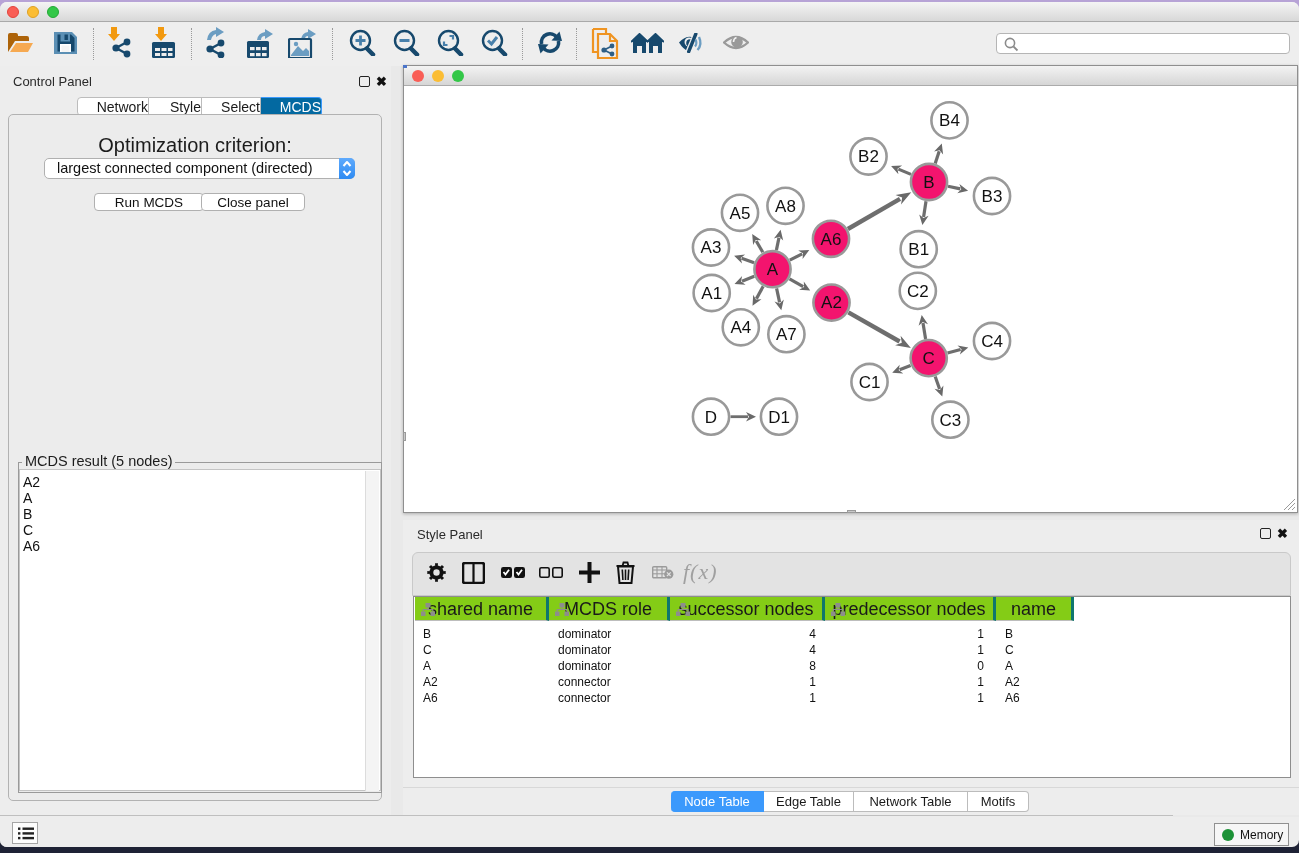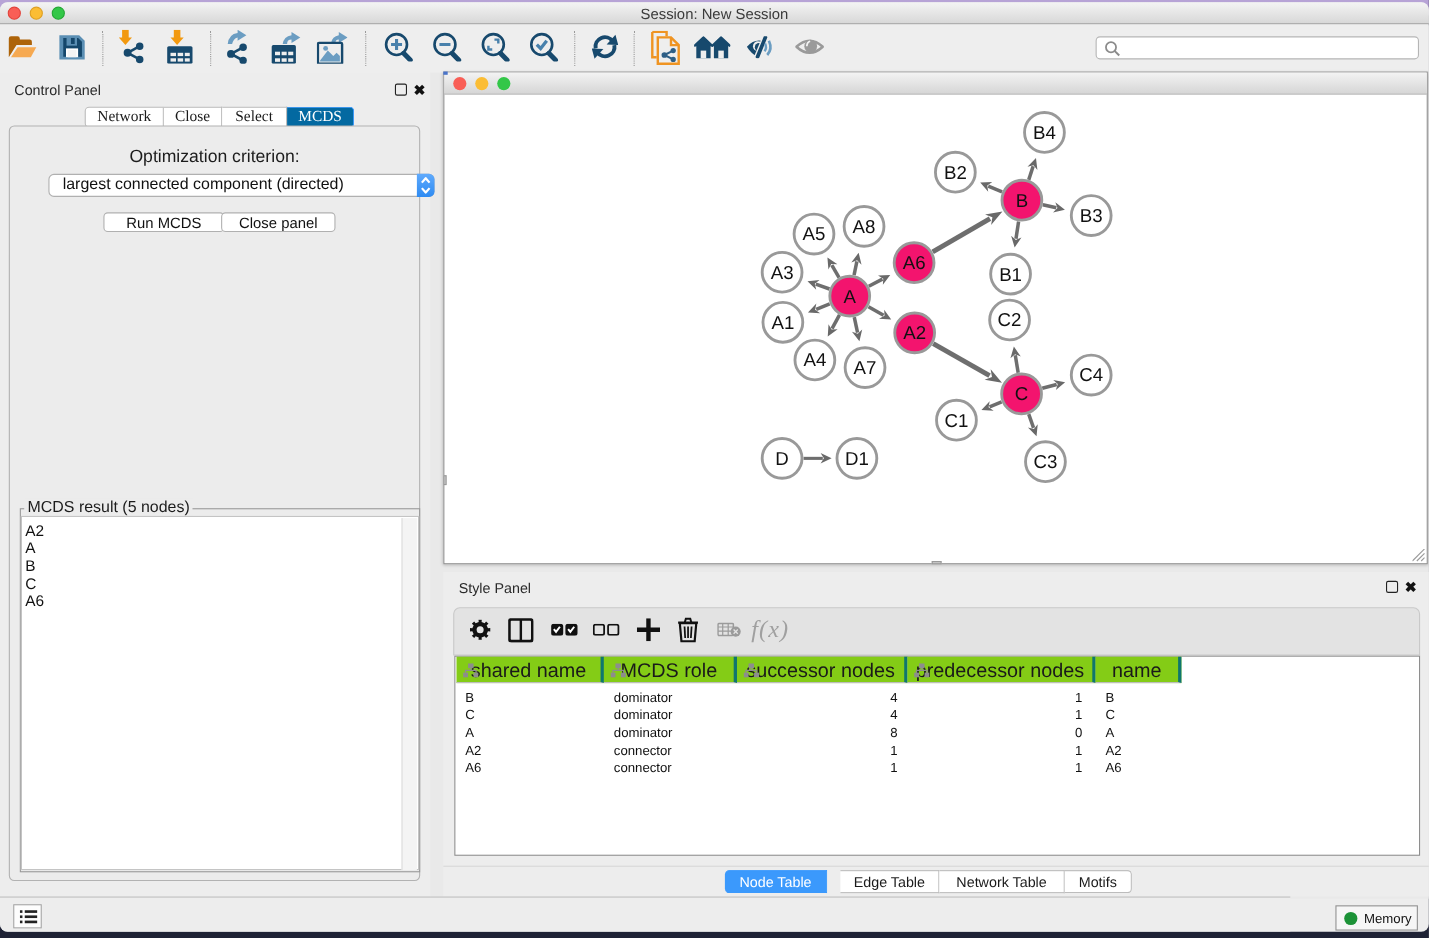--- a/index.html
+++ b/index.html
@@ -17,27 +17,27 @@
   #toolbar { left:0; top:21px; width:1299px; height:43px; background:#eeeeee; }
   .sep { top:5px; width:0; height:32px; border-left:1px dotted #9a9a9a; }
   #searchbox { left:996px; top:10px; width:294px; height:21px; background:#fff; border:1px solid #b5b5b5; border-radius:4px; }
   
   #cpanel { left:0; top:64px; width:391px; height:751px; background:#ededed; }
   .ptitle { font-size:13px; color:#2a2a2a; }
   .flbox { width:11px; height:11px; border:1.6px solid #222; border-radius:2px; background:transparent; }
   .xic { font-size:13px; font-weight:bold; color:#111; }
   .tabrow { height:21px; }
   .tab { position:absolute; top:0; height:19px; background:#fff; border:1px solid #bcbcbc; border-left:none;
-         font-size:14px; color:#1a1a1a; text-align:center; line-height:18px;font-family:Liberation Serif, serif; }
+         font-size:14px; color:#1a1a1a; text-align:right; line-height:18px; }
   .tab.first { border-left:1px solid #bcbcbc; border-radius:4px 0 0 4px; }
   .tab.last  { border-radius:0 4px 4px 0; }
   .tab.sel   { background:#0369a1; color:#fff; border-color:#3b99fc; }
   #cpcontent { left:8px; top:48px; width:374px; height:687px; background:#ececec; border:1px solid #b2b2b2; border-radius:5px; }
-  #optlabel { left:0; top:19px; width:372px; text-align:center; font-size:16px; color:#1c1c1c; }
-  #dropdown { left:35px; top:43px; width:351px; height:21px; background:#fff; border:1px solid #b0b0b0; border-radius:5px; }
+  #optlabel { left:0; top:19px; width:372px; text-align:center; font-size:20px; color:#1c1c1c; }
+  #dropdown { left:35px; top:43px; width:311px; height:21px; background:#fff; border:1px solid #b0b0b0; border-radius:5px; }
   #dropdown .txt { position:absolute; left:12px; top:1px; font-size:14.5px; color:#111; }
   #dropdown .step { position:absolute; right:-1px; top:-1px; width:16px; height:21px; background:linear-gradient(#5faafd,#2e8bf2); border-radius:0 5px 5px 0; }
   .btn { position:absolute; height:18px; background:#fff; border:1px solid #b0b0b0; border-radius:4px;
          font-size:13.5px; color:#111; text-align:center; line-height:17px; }
   #fieldset { left:9px; top:347px; width:364px; height:331px; border:1px solid #9a9a9a; }
   #mcdslist { left:10px; top:354px; width:362px; height:322px; background:#fff; border:1px solid #c4c4c4; font-size:14px; color:#111; }
   #mcdslist .it { position:absolute; left:3px; }
   #mcdsscroll { right:1px; top:1px; width:14px; height:320px; background:#f4f4f4; border-left:1px solid #dcdcdc; }
   
   #statusbar { left:0; top:813px; width:1173px; height:32px; background:#ededed; border-top:1px solid #bfbfbf; }
@@ -66,21 +66,20 @@
 </head>
 <body>
 
 <div class="abs" id="purple"></div>
 <div class="abs" id="mainwin">
   <div class="abs" id="titlebar">
     <div class="abs tl t1"></div>
       <div class="abs tl t2"></div>
       <div class="abs tl t3"></div>
   </div>
-  <div class="abs" id="maintitle">Session: New Session</div>
   <div class="abs" id="toolbar">
       <svg class="abs" style="left:7px;top:8px" width="28" height="22" viewBox="0 0 28 22">
         <path d="M1 21 L1 4 Q1 2 3 2 L9 2 Q11 2 11 4 L11 5 L20 5 Q22 5 22 7 L22 10 L8 10 Z" fill="#ad6309"></path>
         <path d="M9 12 L26 12 L21 21 L3 21 Z" fill="#f6a951"></path>
       </svg>
       <svg class="abs" style="left:53px;top:8px" width="25" height="24" viewBox="0 0 25 24">
         <path d="M1 1 L19 1 L24 6 L24 23 L1 23 Z" fill="#5b8fb4"></path>
         <path d="M4.5 3.5 L18 3.5 L21.5 7 L21.5 20.5 L4.5 20.5 Z" fill="#15476b"></path>
         <rect x="7.5" y="2" width="9.5" height="8.5" fill="#5b8fb4"></rect>
         <rect x="11.5" y="3.5" width="3.4" height="5.5" fill="#15476b"></rect>
@@ -211,21 +210,21 @@
         </svg>
       </div>
   </div>
   <div class="abs" id="workspace"></div>
   <div class="abs" id="cpanel">
     <div class="abs ptitle" style="left:13px;top:8px">Control Panel</div>
     <div class="abs flbox" style="left:359px;top:10px"></div>
     <div class="abs xic" style="left:376px;top:8px">✖</div>
     <div class="abs tabrow" style="left:0;top:31px;width:391px">
         <div class="tab first " style="left:77px;width:72px">Network</div>
-        <div class="tab  " style="left:149px;width:53px">Close</div>
+        <div class="tab  " style="left:149px;width:53px">Style</div>
         <div class="tab  " style="left:202px;width:59px">Select</div>
         <div class="tab last sel" style="left:261px;width:61px">MCDS</div>
       </div>
     <div class="abs" id="cpcontent">
       <div class="abs" id="optlabel">Optimization criterion:</div>
       <div class="abs" id="dropdown">
           <span class="txt">largest connected component (directed)</span>
           <span class="step"><svg width="16" height="21" viewBox="0 0 16 21">
               <path d="M4.5 8 L8 4 L11.5 8" fill="none" stroke="#fff" stroke-width="2" stroke-linejoin="round"></path>
               <path d="M4.5 13 L8 17 L11.5 13" fill="none" stroke="#fff" stroke-width="2" stroke-linejoin="round"></path>
@@ -456,21 +455,21 @@
         <div class="trow" style="left:411px;top:78px;width:159px;text-align:right">1</div>
         <div class="trow" style="left:591px;top:78px">A2</div>
         <div class="trow" style="left:9px;top:94px">A6</div>
         <div class="trow" style="left:144px;top:94px">connector</div>
         <div class="trow" style="left:256px;top:94px;width:146px;text-align:right">1</div>
         <div class="trow" style="left:411px;top:94px;width:159px;text-align:right">1</div>
         <div class="trow" style="left:591px;top:94px">A6</div>
       </div>
     <div class="abs" style="left:0;top:267px;width:896px;height:1px;background:#d8d8d8"></div>
     <div class="abs" style="left:0;top:271px;width:896px">
-        <div class="btab" style="left:256px;width:93px;border-radius:4px 0 0 4px;background:#3b99fc;color:#fff;border-color:#3b99fc;">Node Table</div>
+        <div class="btab" style="left:268px;width:93px;border-radius:4px 0 0 4px;background:#3b99fc;color:#fff;border-color:#3b99fc;">Node Table</div>
         <div class="btab" style="left:361px;width:90px;">Edge Table</div>
         <div class="btab" style="left:451px;width:114px;text-align:center;">Network Table</div>
         <div class="btab" style="left:565px;width:61px;border-radius:0 4px 4px 0;">Motifs</div>
       </div>
   </div>
   <div class="abs" id="statusbar">
     <div class="abs" id="listbtn">
         <svg style="position:absolute;left:5px;top:4px" width="16" height="13" viewBox="0 0 16 13">
       <g fill="#222">
             <rect x="0" y="0.5" width="2.4" height="2.4"></rect>

